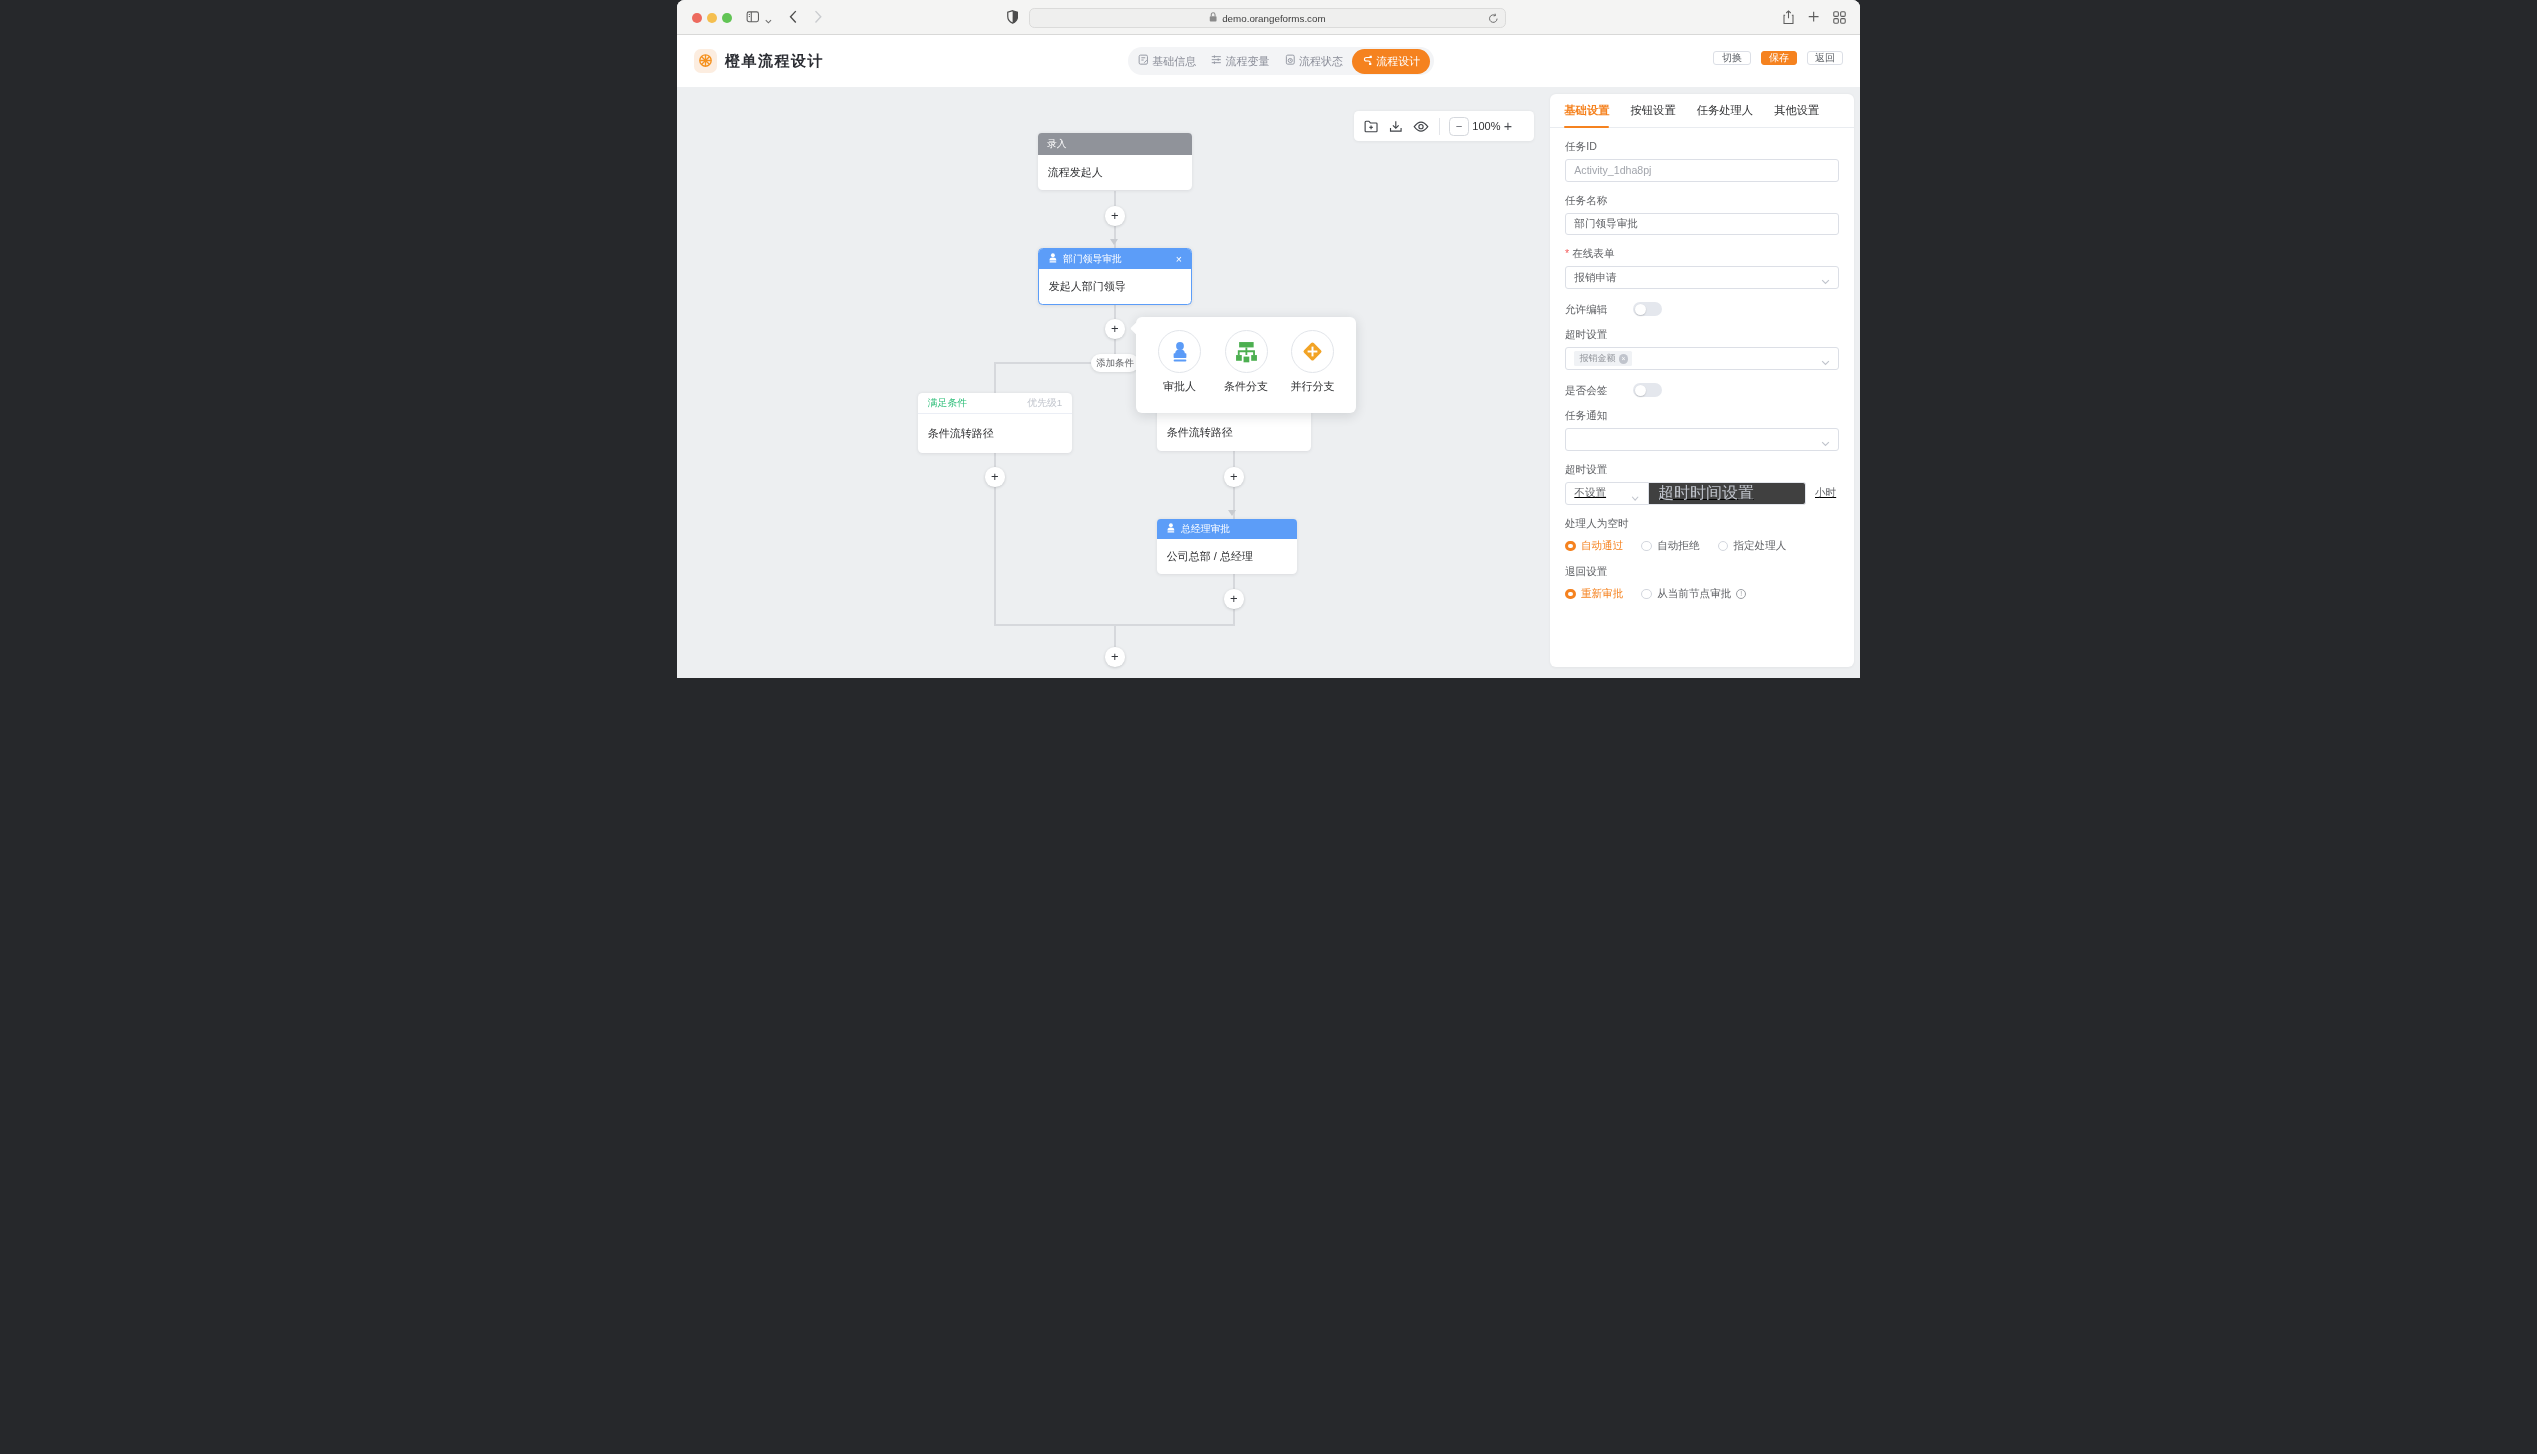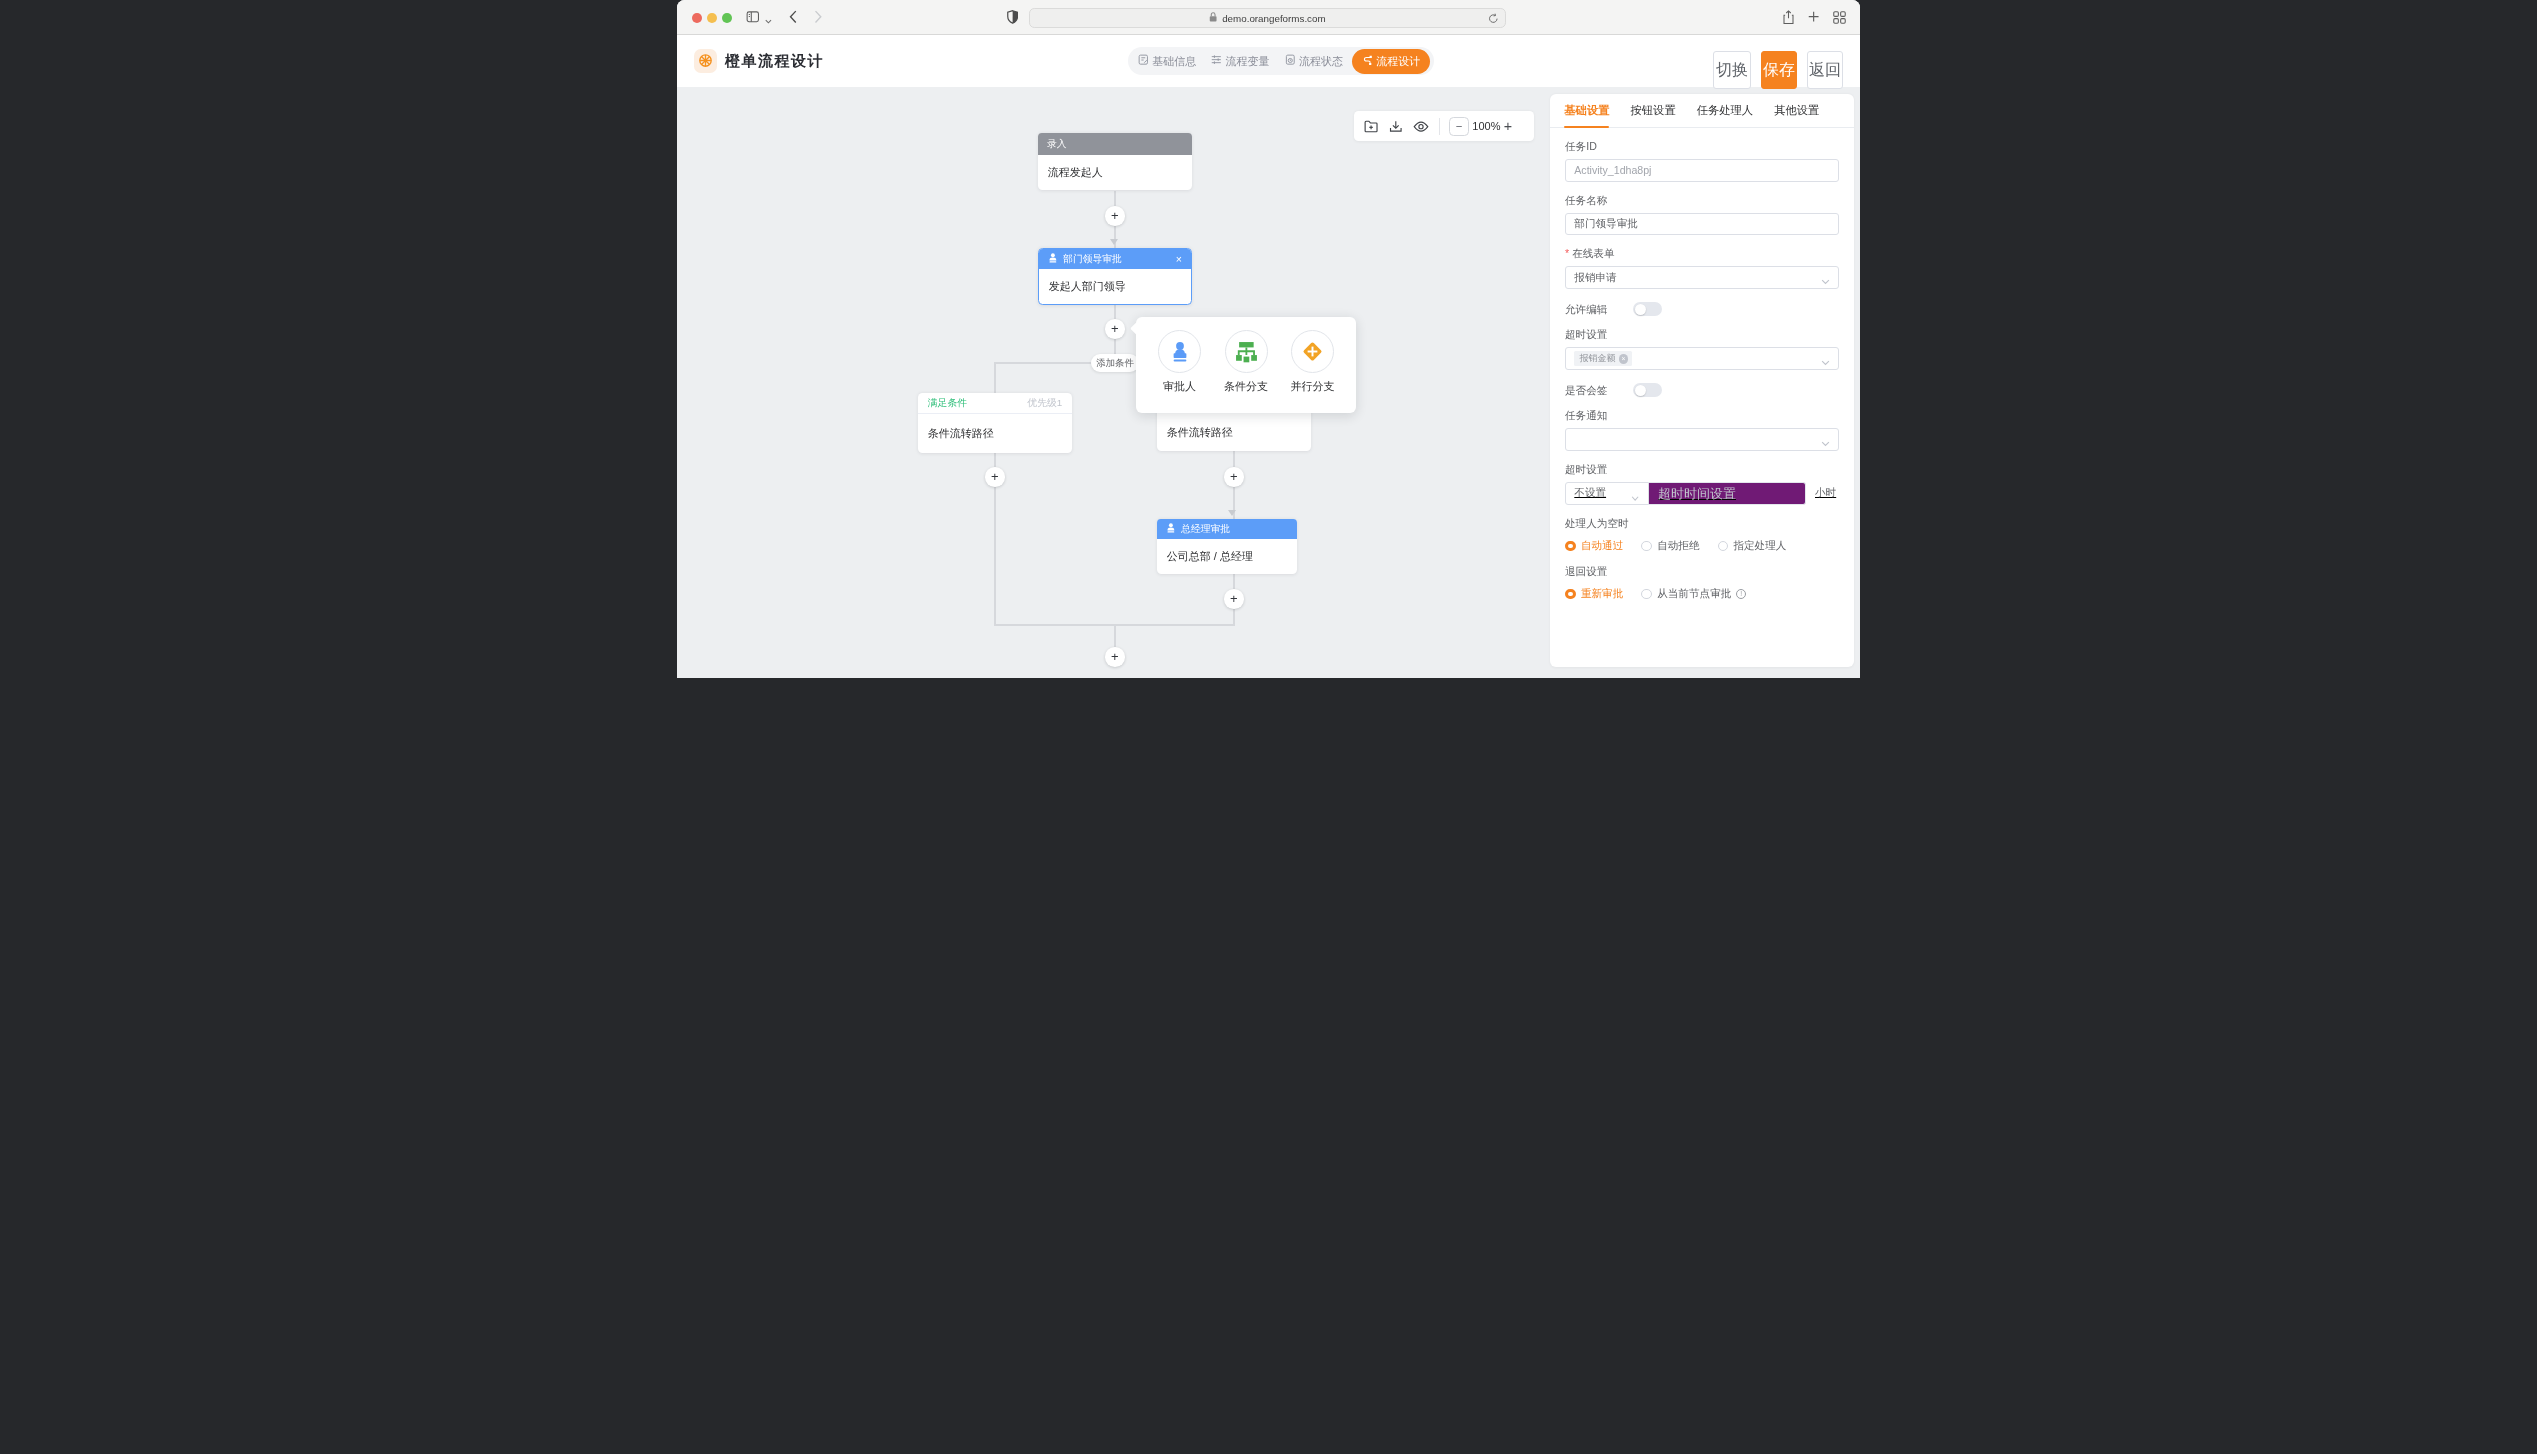--- a/index.html
+++ b/index.html
@@ -23,21 +23,21 @@
   .app-header { position:absolute; top:35px; left:0; right:0; height:52px; background:#fff; z-index:19; }
   .logo { position:absolute; left:16.6px; top:14.3px; width:23.4px; height:23.4px; border-radius:6.8px;
           background:#fcede0; display:flex; align-items:center; justify-content:center; }
   .app-title { position:absolute; left:48px; top:16.6px; font-size:15px; font-weight:bold;
                color:#2b2d33; letter-spacing:1.5px; }
   .nav-pill { position:absolute; left:451px; top:12px; height:28px; background:#f3f4f6;
               border-radius:14.3px; display:flex; align-items:center; padding:0 2.3px; }
   .nav-tab { display:flex; align-items:center; gap:3.8px; padding:0 7.5px; height:28px;
              color:#8b8e99; font-size:11px; cursor:default; }
   .nav-tab.active { background:#f5821f; color:#fff; height:25px; border-radius:13px; padding:0 9.8px; margin:0 1.5px; }
-  .hbtn { position:absolute; top:16px; height:38px; border-radius:3px; font-size:16px; display:flex;
+  .hbtn { position:absolute; top:16px; height:14px; border-radius:3px; font-size:10px; display:flex;
           align-items:center; justify-content:center; background:#fff; border:0.8px solid #dcdfe6; color:#5f6369; }
   .hbtn.primary { background:#f5821f; border-color:#f5821f; color:#fff; }
 
   
   .main { position:absolute; top:88px; left:0; right:0; bottom:0; background:#edeff1; overflow:hidden; }
   .vline,.hline { position:absolute; background:#d6d8dc; z-index:1; }
   .vline { width:1.5px; } .hline { height:1.5px; }
   .arrow-down { position:absolute; width:0; height:0; border:4.5px solid transparent;
                 border-top:6px solid #c8cbd0; z-index:1; }
   .node { position:absolute; background:#fff; border-radius:4.5px; z-index:2;
@@ -106,21 +106,21 @@
                  background:#fff; box-shadow:0 0.8px 1.5px rgba(0,0,0,.2); }
   .tag { height:15px; background:#f0f2f5; border-radius:1.5px; padding:0 3.8px 0 5.3px; font-size:9px;
          color:#909399; display:flex; align-items:center; gap:3px; }
   .tag-x { width:9.8px; height:9.8px; border-radius:50%; background:#c0c4cc; color:#fff; font-size:6.8px;
            display:flex; align-items:center; justify-content:center; }
   .tag-x::before { content:"\00D7"; }
   .timeout-row { margin-top:6.8px; display:flex; align-items:center;text-decoration:underline; }
   .t-select { width:84px; height:22.6px; border:0.8px solid #dcdfe6; border-radius:3px 0 0 3px; background:#fff;
               display:flex; align-items:center; padding:0 8.3px; font-size:10.6px; color:#606266; position:relative; }
   .t-input { width:157px; height:22.6px; border:0.8px solid #e3e6ec; border-left:none; border-radius:0 3px 3px 0;
-             background:#701a75; padding:0 9px; font-size:13px; color:#c0c4cc; font-family:inherit; outline:none; }
+             background:#404040; padding:0 9px; font-size:16px; color:#c0c4cc; font-family:inherit; outline:none; }
   .t-input::placeholder { color:#c0c4cc; }
   .t-unit { margin-left:9px; font-size:10.6px; color:#606266; }
   .radio-row { margin-top:9.8px; display:flex; align-items:center; font-size:10.6px; color:#606266; }
   .radio { width:10.6px; height:10.6px; border-radius:50%; border:0.8px solid #d3d7de; background:#fff; flex:none; }
   .radio.on { border:3px solid #f5821f; }
   .radio-label { margin-left:5.3px; }
   .radio-label.on { color:#f5821f; }
   .radio-gap { width:18px; flex:none; }
   .info-icon { width:10.6px; height:10.6px; border:0.8px solid #9a9da3; border-radius:50%; font-size:6.8px;
                color:#9a9da3; display:flex; align-items:center; justify-content:center; margin-left:4.5px; }

